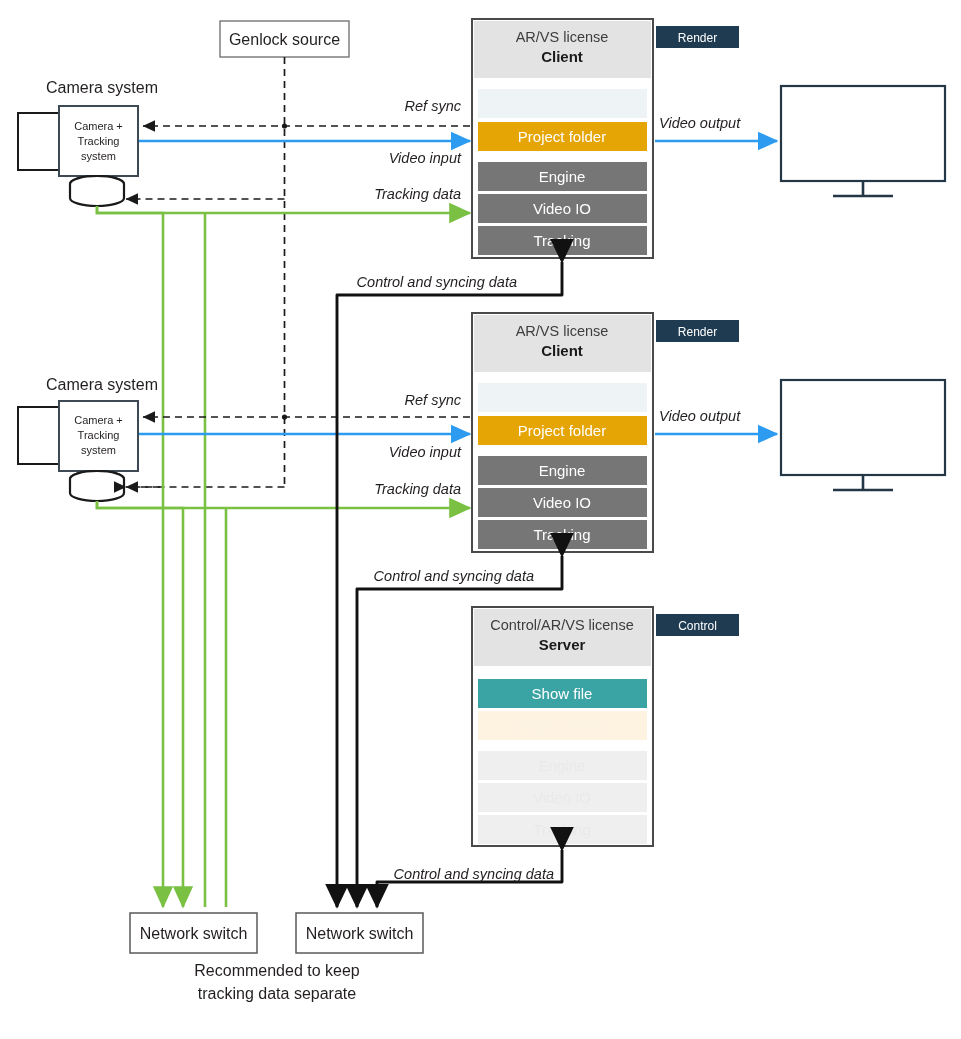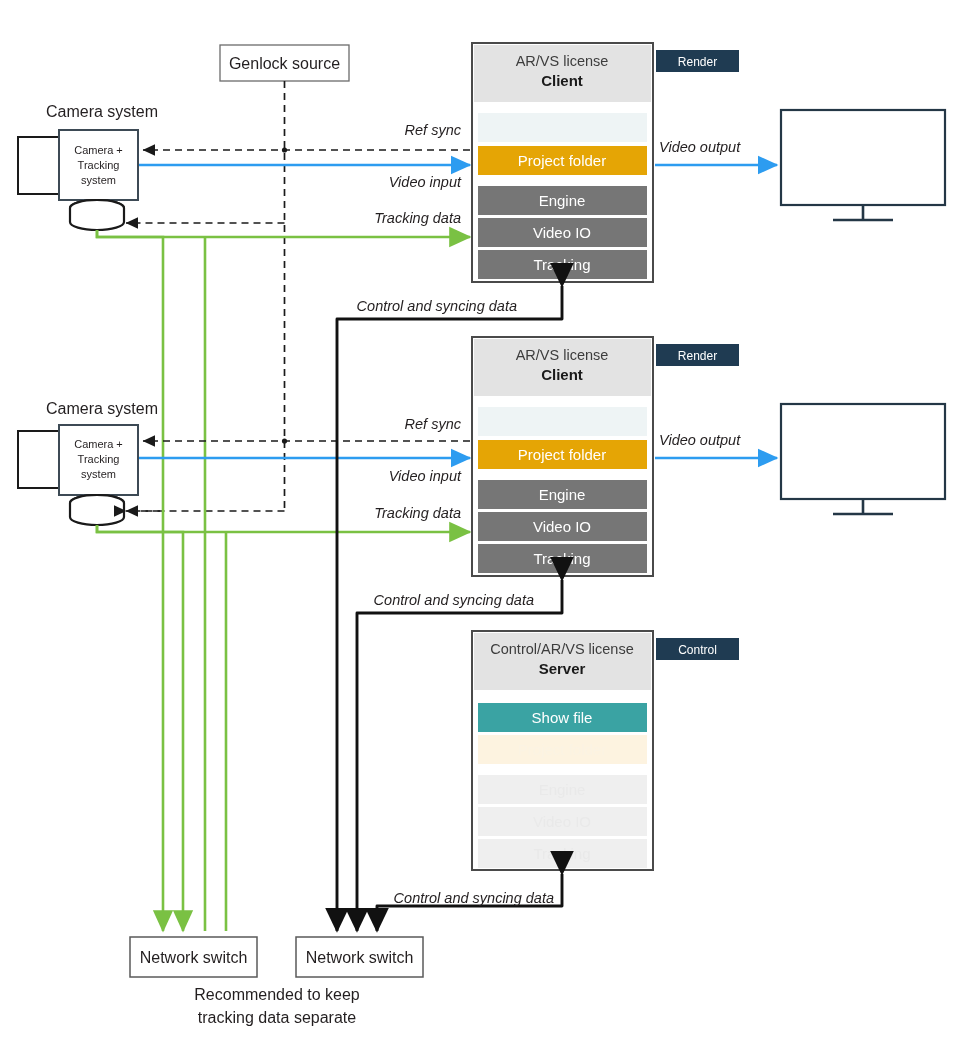--- a/index.html
+++ b/index.html
@@ -1,18 +1,18 @@
 <!DOCTYPE html>
 <html><head>
 <meta charset="utf-8">
 <style>
   html,body{margin:0;padding:0;background:#ffffff;}
   body{width:961px;height:1039px;overflow:hidden;
        font-family:"Liberation Sans","DejaVu Sans",sans-serif;}
-  #stage{position:relative;width:961px;height:756px;margin-top:24px;}
+  #stage{position:relative;width:961px;height:756px;}
   svg#diagram{position:absolute;left:0;top:0;width:961px;height:1039px;}
   .lbl{font-family:"Liberation Sans","DejaVu Sans",sans-serif;fill:#231f20;}
   .lbl-it{font-style:italic;font-size:14.5px;}
   .lbl-plain{font-size:16px;}
   .lbl-small{font-size:11px;}
   .lbl-badge{font-size:12px;fill:#ffffff;}
   .lbl-row{font-size:15px;fill:#ffffff;}
   .lbl-row-dim{font-size:15px;fill:#e9e9e9;}
   .lbl-row-dim2{font-size:15px;fill:#fbf3e3;}
   .lbl-hdr{font-size:14.5px;fill:#3d3d3d;}

